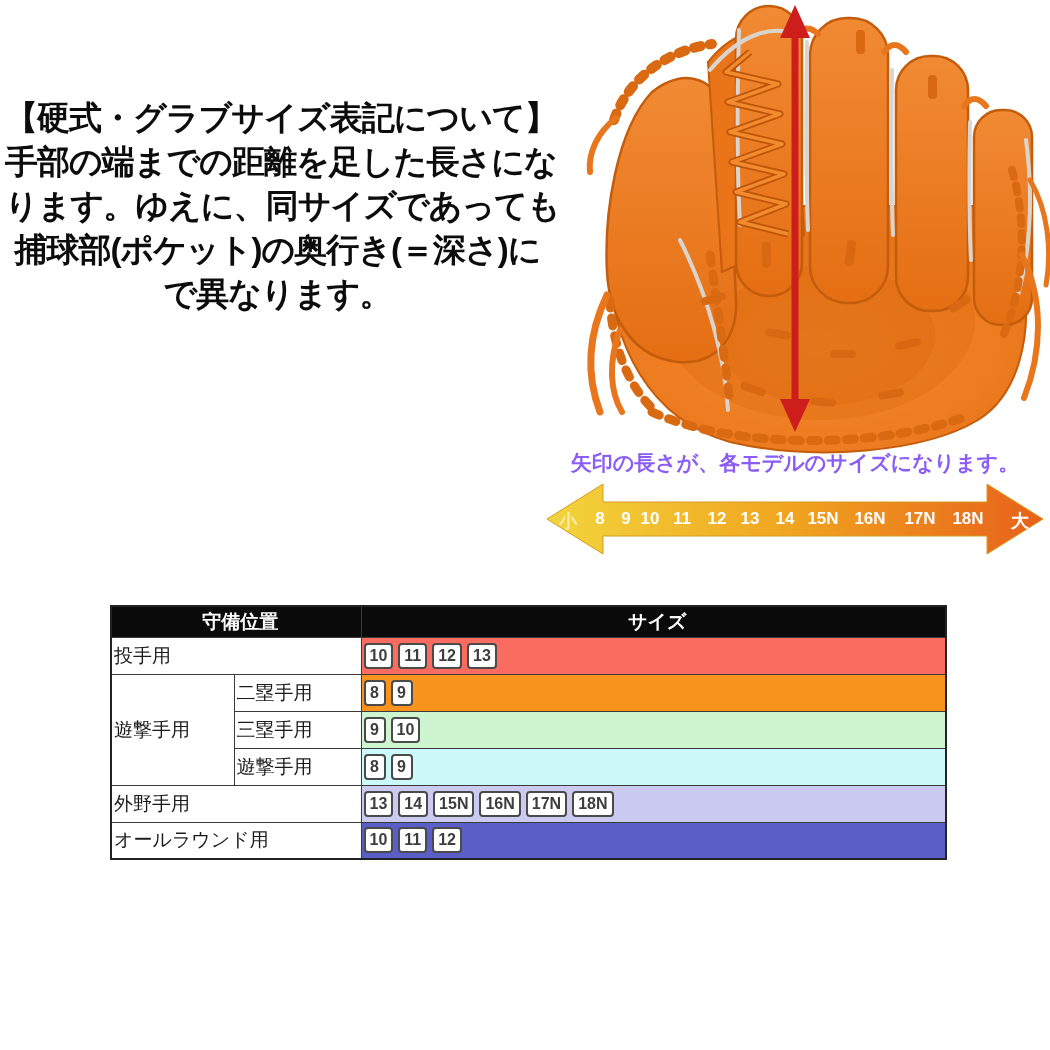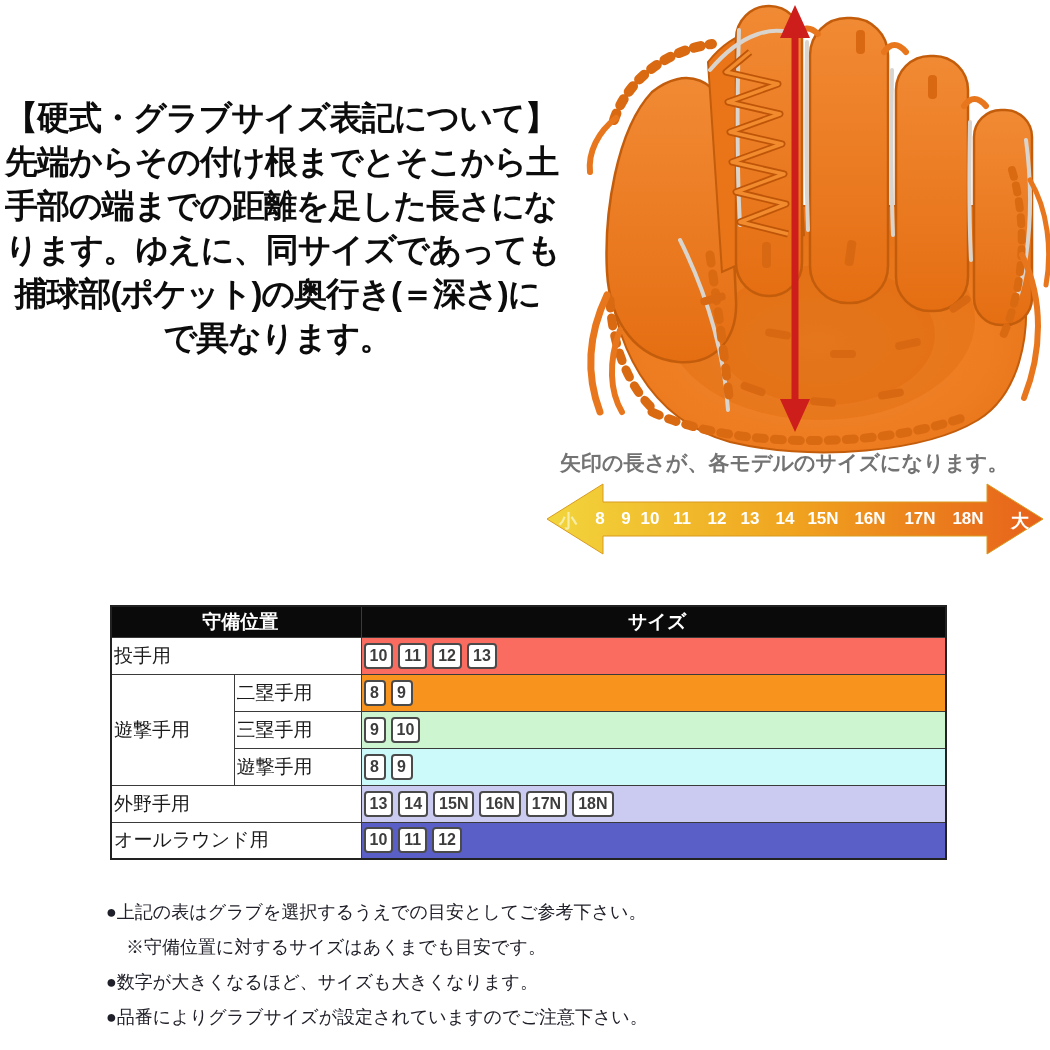--- a/index.html
+++ b/index.html
@@ -11,21 +11,21 @@
   .intro { position:absolute; left:5px; top:96px; width:545px;
     font-size:33px; font-weight:bold; line-height:44px; color:#0c0c0c;
     text-align:center; letter-spacing:-1px; }
   .intro div { white-space:nowrap; }
 
   
   .glove-wrap { position:absolute; left:560px; top:0; width:490px; height:460px; }
 
   
   .arrow-caption { position:absolute; left:560px; top:449px; width:470px;
-    text-align:left; font-size:21px; font-weight:bold; color:#737373;
+    text-align:center; font-size:21px; font-weight:bold; color:#8b5cf6;
     letter-spacing:0px; white-space:nowrap; }
 
   
   .scale-arrow { position:absolute; left:545px; top:482px; width:500px; height:74px; }
   .scale-arrow svg { position:absolute; left:0; top:0; }
   .scale-label { position:absolute; top:27px; transform:translateX(-50%);
     font-size:17px; font-weight:bold; color:#ffffff; white-space:nowrap; }
   .scale-label.small { color:#f6eda6; font-size:18px; }
   .scale-label.large { font-size:18px; }
 
@@ -57,21 +57,20 @@
   .note-line { margin-bottom:14px; line-height:21px; white-space:nowrap; }
   .note-line.indent { padding-left:20px; }
 </style>
 </head>
 <body>
 
 <div class="page">
 
   <div class="intro">
     <div>【硬式・グラブサイズ表記について】</div>
-    <div>先端からその付け根までとそこから土</div>
     <div>手部の端までの距離を足した長さにな</div>
     <div>ります。ゆえに、同サイズであっても</div>
     <div>捕球部(ポケット)の奥行き(＝深さ)に</div>
     <div>で異なります。</div>
   </div>
 
   <div class="glove-wrap">
     <svg width="490" height="460" viewBox="0 0 490 460">
       <defs>
         <radialGradient id="palmGrad" cx="50%" cy="55%" r="75%">
@@ -238,20 +237,14 @@
     </tr>
     <tr>
       <td colspan="2">オールラウンド用</td>
       <td class="chips bg-purple">
         <span class="chip">10</span><span class="chip">11</span><span class="chip">12</span>
       </td>
     </tr>
   </tbody>
     </table>
 
-  <div class="notes">
-    <div class="note-line">●上記の表はグラブを選択するうえでの目安としてご参考下さい。</div>
-    <div class="note-line indent">※守備位置に対するサイズはあくまでも目安です。</div>
-    <div class="note-line">●数字が大きくなるほど、サイズも大きくなります。</div>
-    <div class="note-line">●品番によりグラブサイズが設定されていますのでご注意下さい。</div>
-  </div>
 
 </div>
 
 </body></html>

